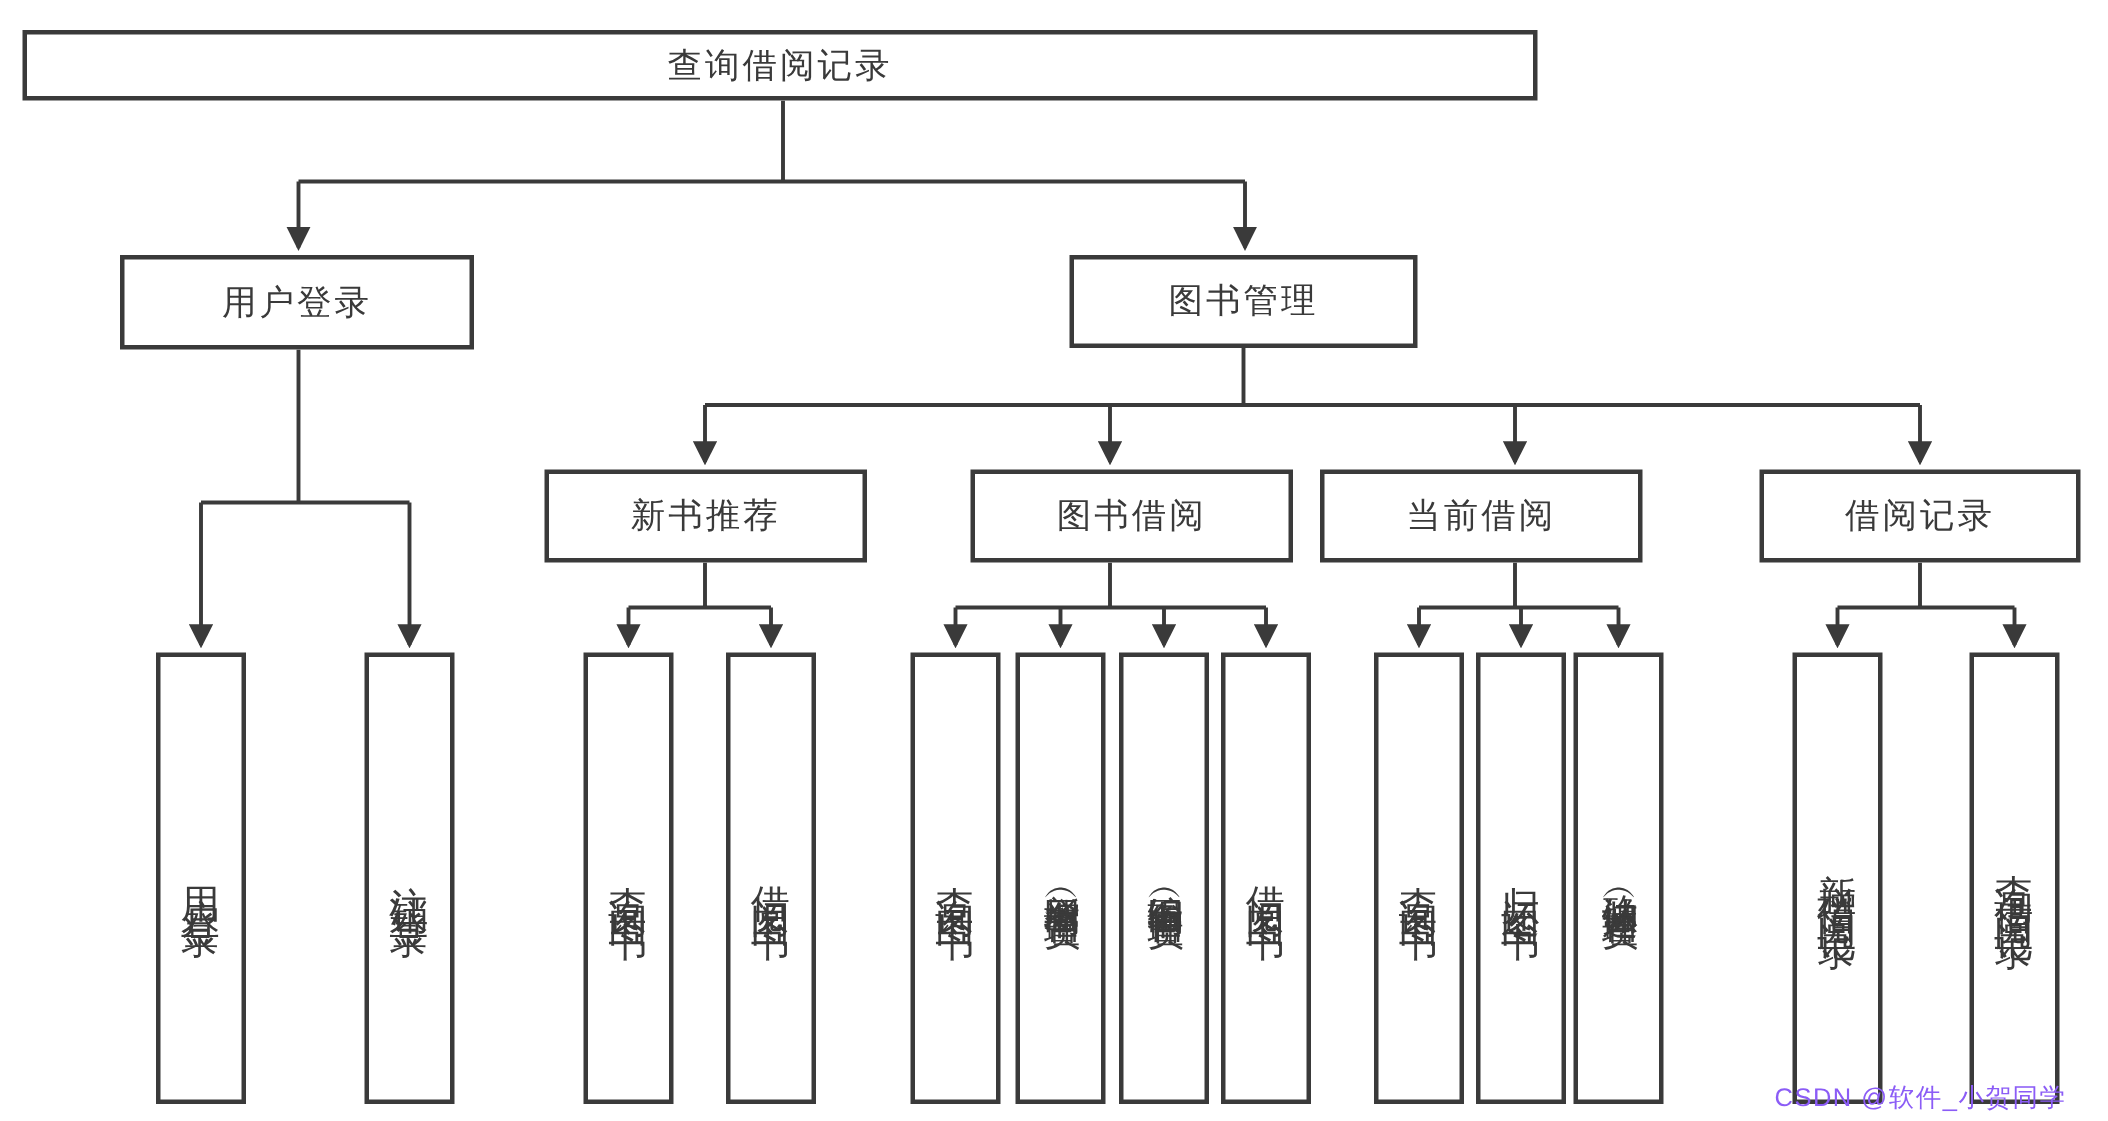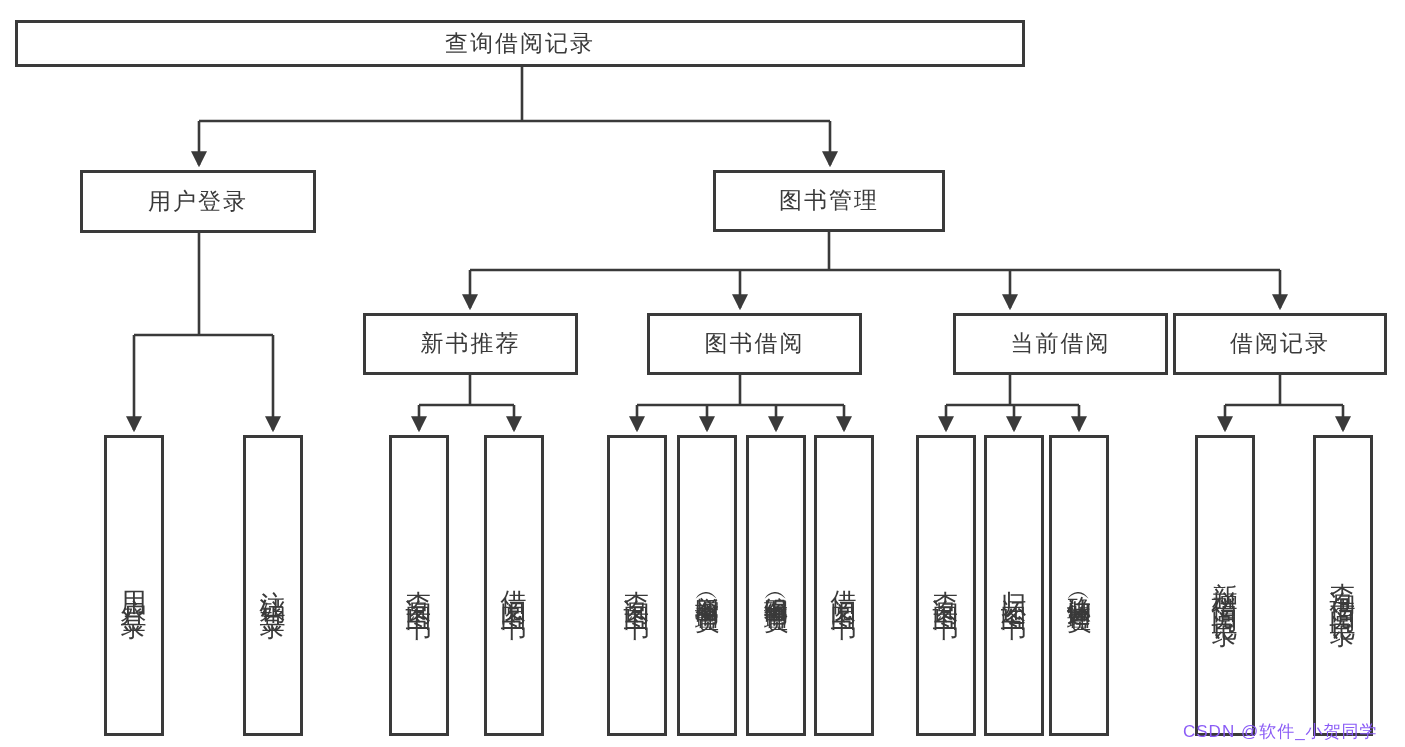--- a/index.html
+++ b/index.html
@@ -100,21 +100,21 @@
     </g>
   </svg>
 
   <div class="box h" style="left:15px;top:20px;width:1010px;height:47px;">查询借阅记录</div>
 
   <div class="box h" style="left:80px;top:170px;width:236px;height:63px;">用户登录</div>
   <div class="box h" style="left:713px;top:170px;width:232px;height:62px;">图书管理</div>
 
   <div class="box h" style="left:363px;top:313px;width:215px;height:62px;">新书推荐</div>
   <div class="box h" style="left:633px;top:313px;width:215px;height:62px;margin-left:14px;">图书借阅</div>
-  <div class="box h" style="left:953px;top:313px;width:215px;height:62px;">当前借阅</div>
+  <div class="box h" style="left:880px;top:313px;width:215px;height:62px;">当前借阅</div>
   <div class="box h" style="left:1173px;top:313px;width:214px;height:62px;">借阅记录</div>
 
   <div class="box v" style="left:104px;">用户登录</div>
   <div class="box v" style="left:243px;">注销登录</div>
 
   <div class="box v" style="left:389px;">查询图书</div>
   <div class="box v" style="left:484px;">借阅图书</div>
 
   <div class="box v" style="left:607px;">查询图书</div>
   <div class="box v dense" style="left:677px;">新增图书（管理员）</div>

